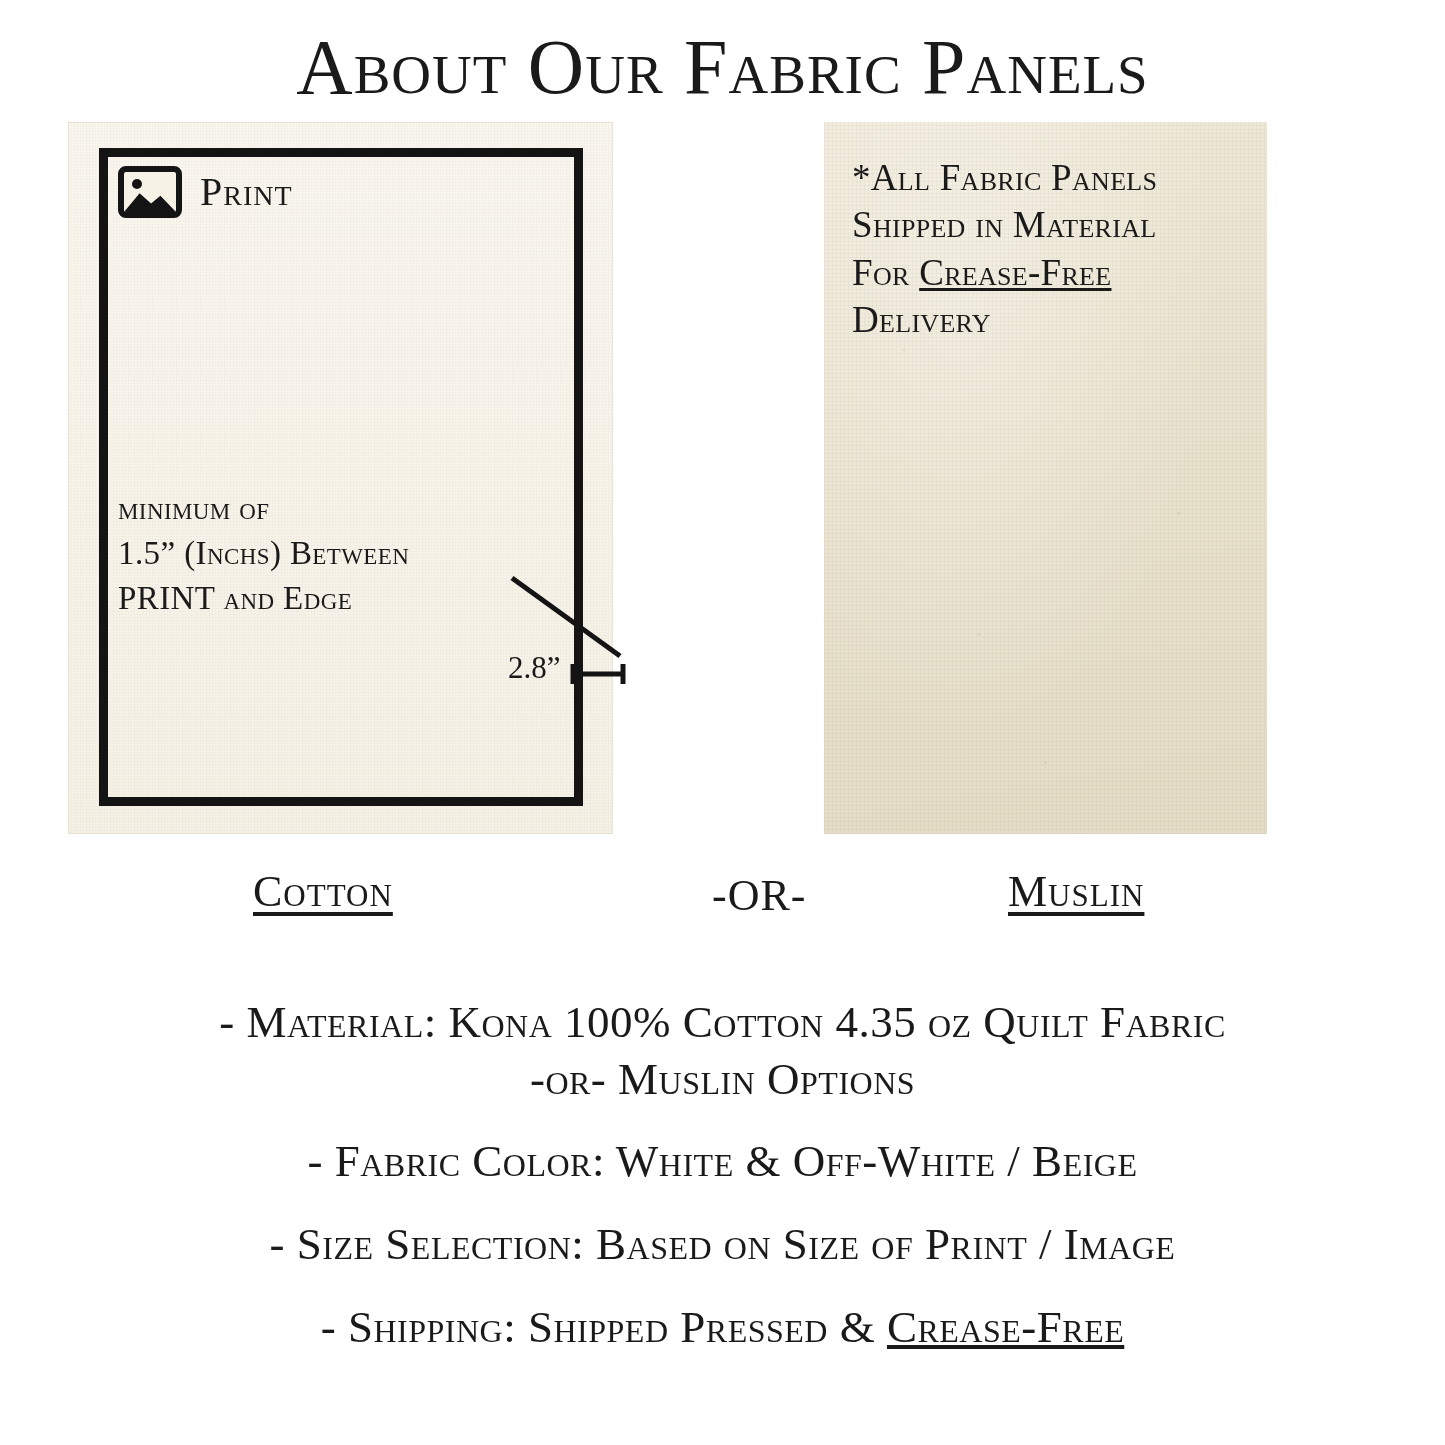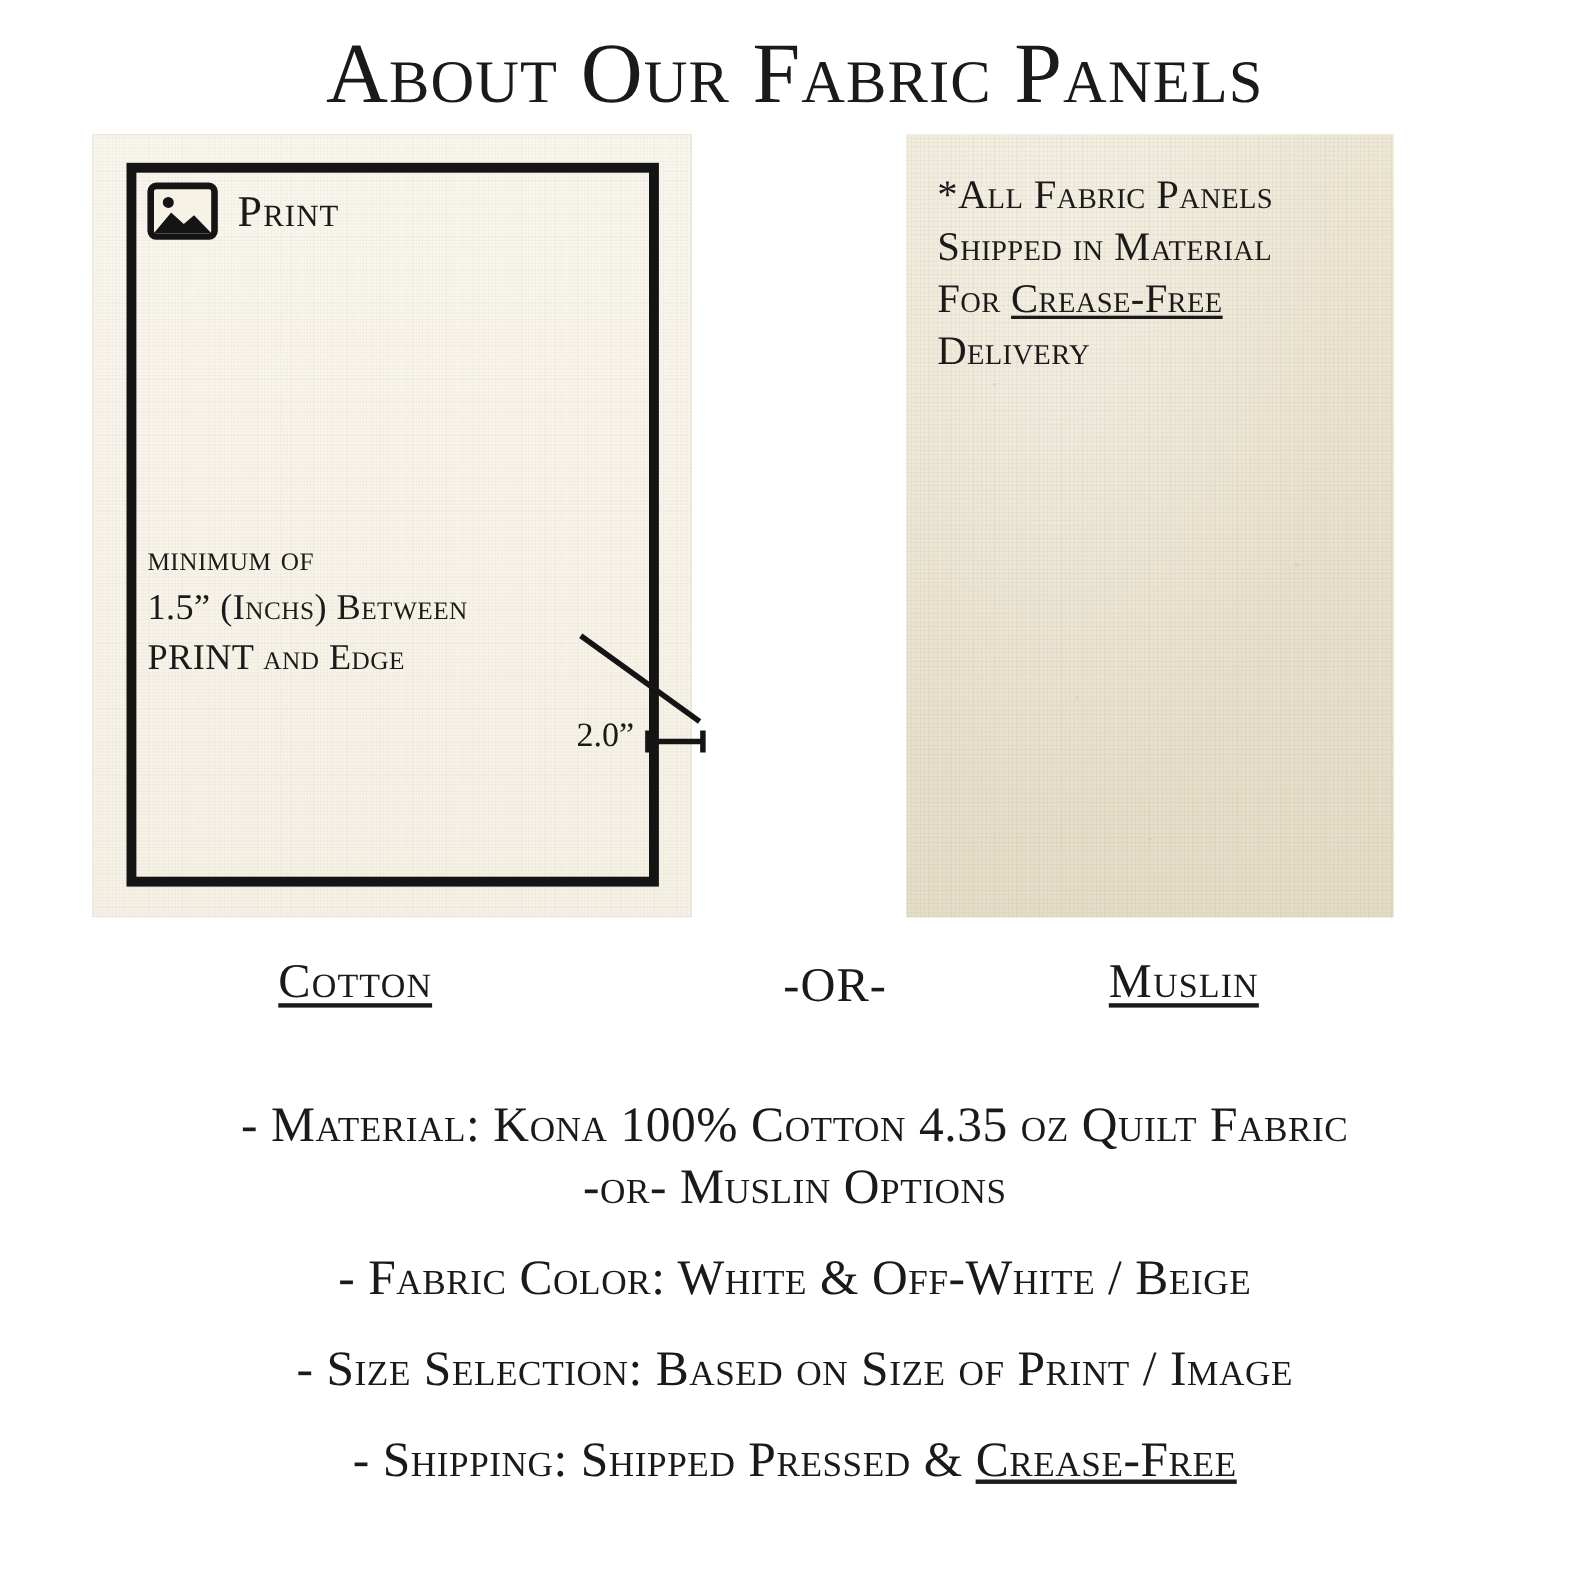--- a/index.html
+++ b/index.html
@@ -43,21 +43,21 @@
     margin-top: 14px;
   }
 
   .panel {
     position: absolute;
     top: 0;
   }
 
   
   .panel-cotton {
-    left: 84px;
+    left: 68px;
     width: 545px;
     height: 712px;
     background:
       linear-gradient(180deg, rgba(255,255,255,0.35), rgba(245,240,228,0.25)),
       #f7f2e6;
     box-shadow: 0 0 0 1px #ece6d6 inset;
     padding-left: 26px;
   }
   .panel-cotton::after {
     
@@ -258,21 +258,21 @@
         <div>minimum of</div>
         <div>1.5” (Inchs) Between</div>
         <div>PRINT and Edge</div>
       </div>
 
       <svg class="leader-line" viewBox="0 0 120 90">
         <line x1="4" y1="6" x2="112" y2="84" stroke="#141414" stroke-width="5"></line>
       </svg>
 
       <div class="measure">
-        <span>2.0”</span>
+        <span>2.8”</span>
         <span class="measure-bar">
           <svg width="58" height="22" viewBox="0 0 58 22">
             <line x1="4" y1="11" x2="54" y2="11" stroke="#141414" stroke-width="5"></line>
             <line x1="4" y1="1" x2="4" y2="21" stroke="#141414" stroke-width="5"></line>
             <line x1="54" y1="1" x2="54" y2="21" stroke="#141414" stroke-width="5"></line>
           </svg>
         </span>
       </div>
     </div>
 

